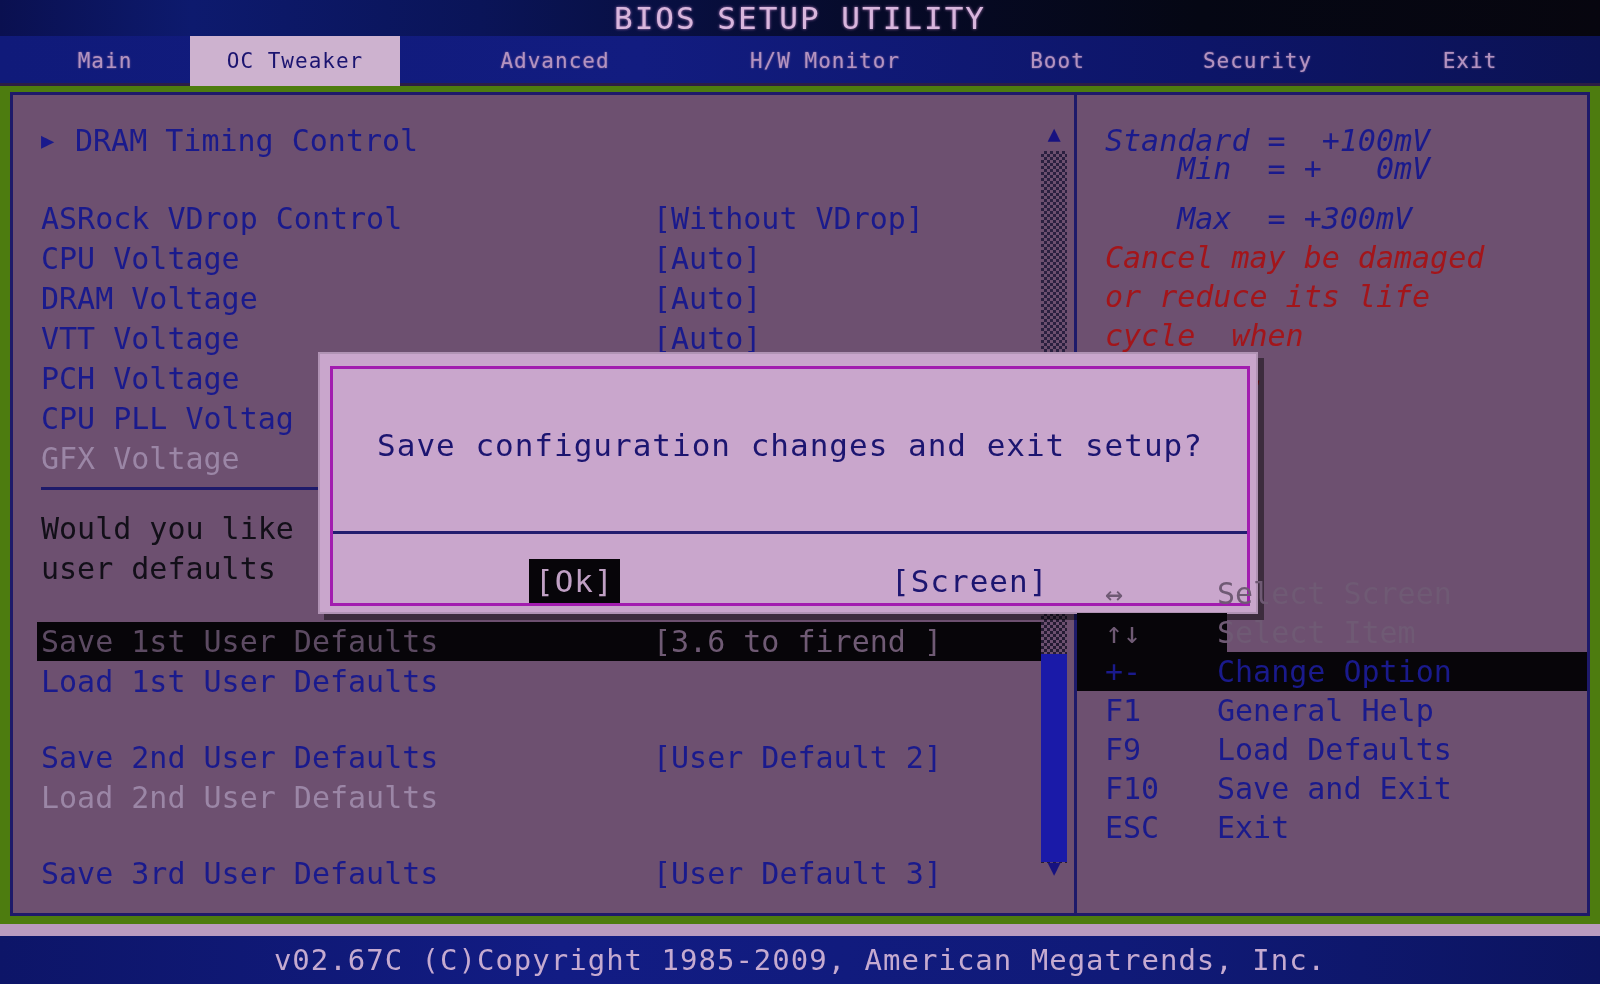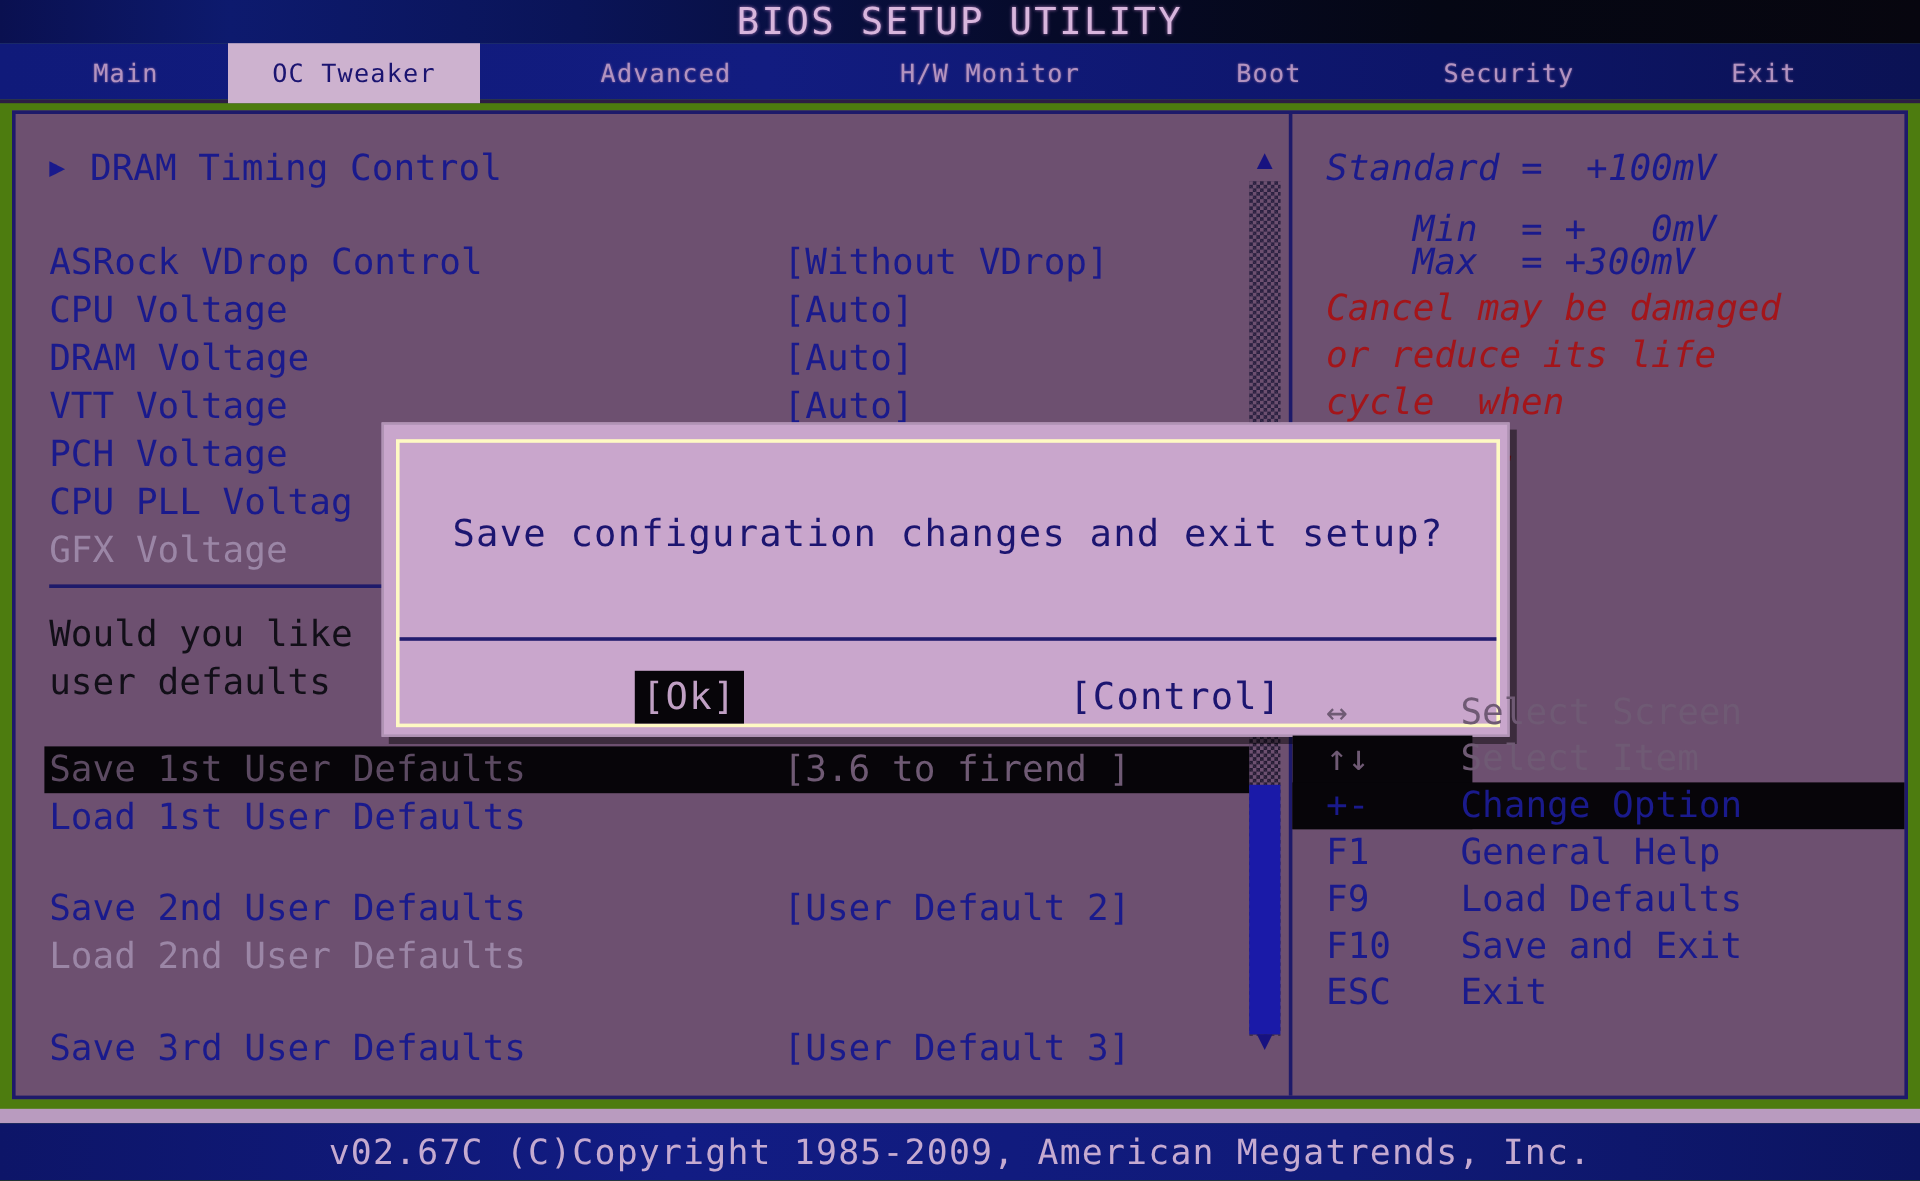--- a/index.html
+++ b/index.html
@@ -160,21 +160,21 @@
 
   
   #dialog {
     position:absolute; left:318px; top:352px; width:940px; height:262px;
     background:#c9a6cc;
     border:2px solid #b093b4;
     box-shadow:6px 6px 0 rgba(0,0,0,0.45);
   }
   #dialog-inner {
     position:absolute; left:10px; top:12px; right:6px; bottom:6px;
-    border:3px solid #fef9c3;
+    border:3px solid #a21caf;
     background:#c9a6cc;
   }
   #dialog-msg {
     position:absolute; left:0; top:58px; width:100%;
     text-align:center; font-size:31px;
     color:#1c1570; letter-spacing:1px;
   }
   #dialog-divider {
     position:absolute; left:0; right:0; top:162px; height:3px;
     background:#221c6e;
@@ -294,21 +294,21 @@
       <div class="sb-thumb-top"></div>
       <div class="sb-thumb-bottom"></div>
       <div class="sb-arrow down">▼</div>
     </div>
 
     <div id="right-panel">
 
       <div id="right-black-band" style="z-index: 3;"></div>
       <div id="right-black-band2" style="z-index: 3;"></div>
     <div class="help-line" style="top: 26px;">Standard =  +100mV</div>
-        <div class="help-line" style="top: 77px;">    Min  = +   0mV</div>
+        <div class="help-line" style="top: 54px;">    Min  = +   0mV</div>
         <div class="help-line" style="top: 104px;">    Max  = +300mV</div>
         <div class="help-line warn" style="top: 143px;">Cancel may be damaged</div>
         <div class="help-line warn" style="top: 182px;">or reduce its life</div>
         <div class="help-line warn" style="top: 221px;">cycle  when</div>
         <div class="help-line warn" style="top: 260px;">     age.</div>
         <div class="key-row masked" style="top: 479px; left: 0px; width: 100%; z-index: 4;">
           <span class="key-name">↔</span>
           <span class="key-desc">Select Screen</span>
         </div>
         <div class="key-row masked" style="top: 518px; left: 0px; width: 100%; z-index: 4;">
@@ -338,21 +338,21 @@
       </div>
 
   </div>
 
   <div id="dialog">
     <div id="dialog-inner">
       <div id="dialog-msg">Save configuration changes and exit setup?</div>
       <div id="dialog-divider"></div>
       <div id="dialog-buttons">
         <div class="dlg-btn ok">[Ok]</div>
-        <div class="dlg-btn cancel">[Control]</div>
+        <div class="dlg-btn cancel">[Screen]</div>
       </div>
     </div>
   </div>
 
   <div id="footer-strip"></div>
   <div id="footer">v02.67C (C)Copyright 1985-2009, American Megatrends, Inc.</div>
 
 </div>
 
 </body></html>

